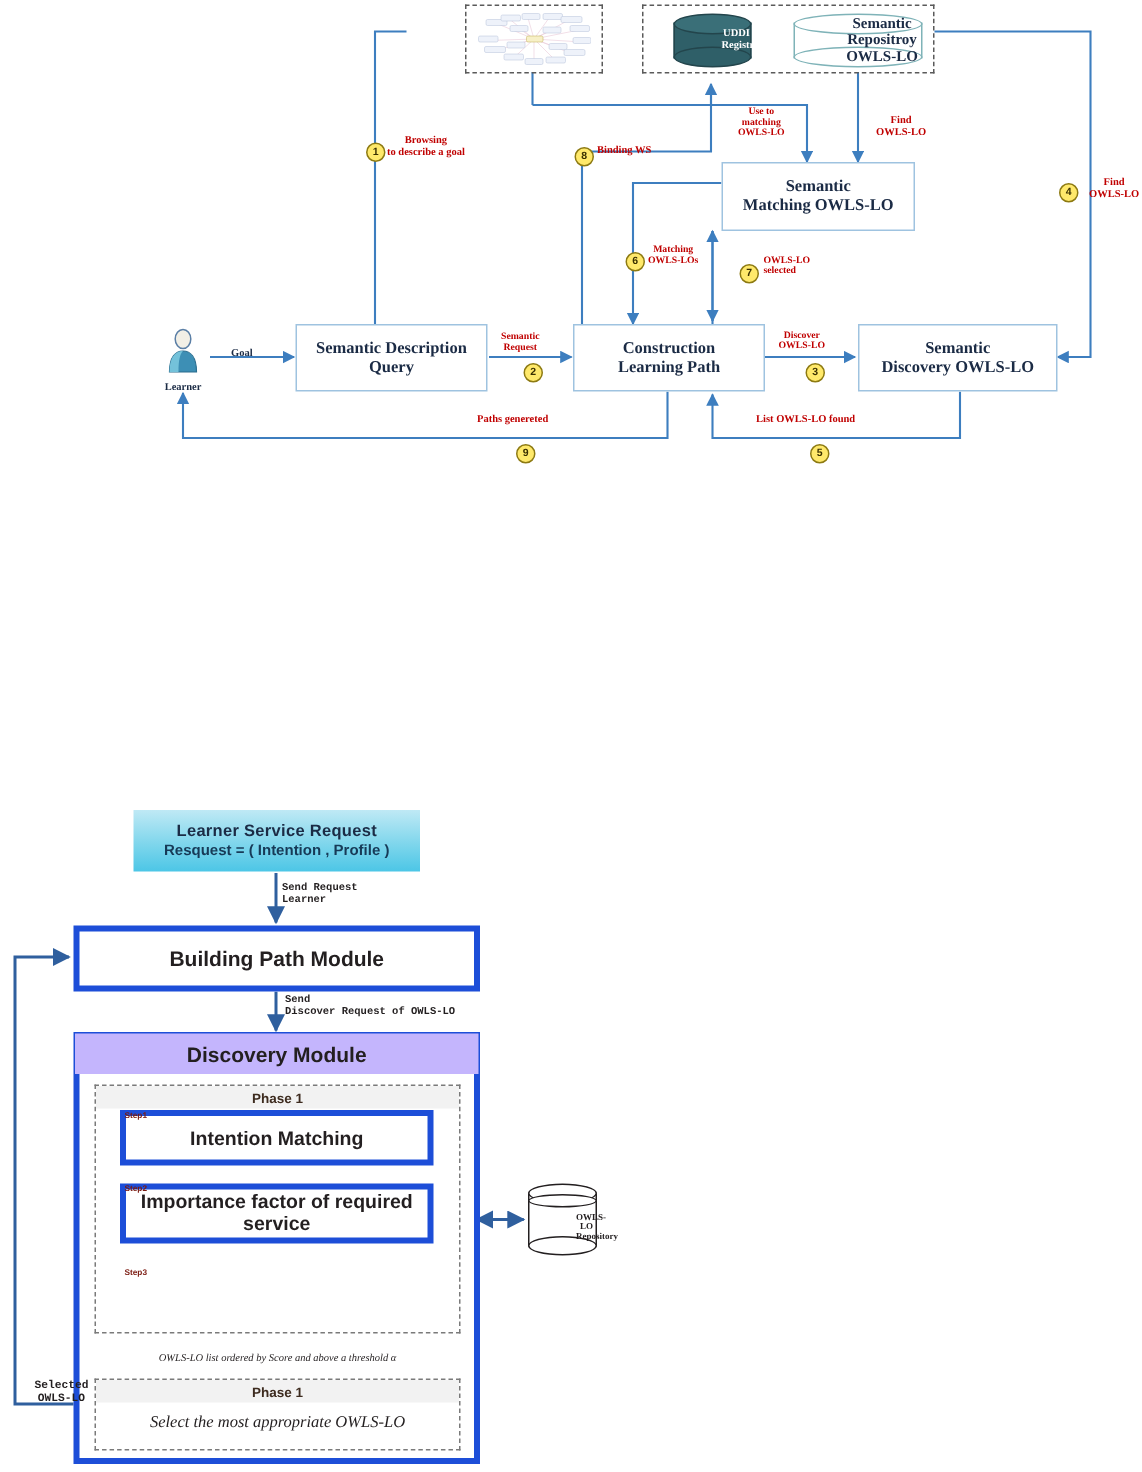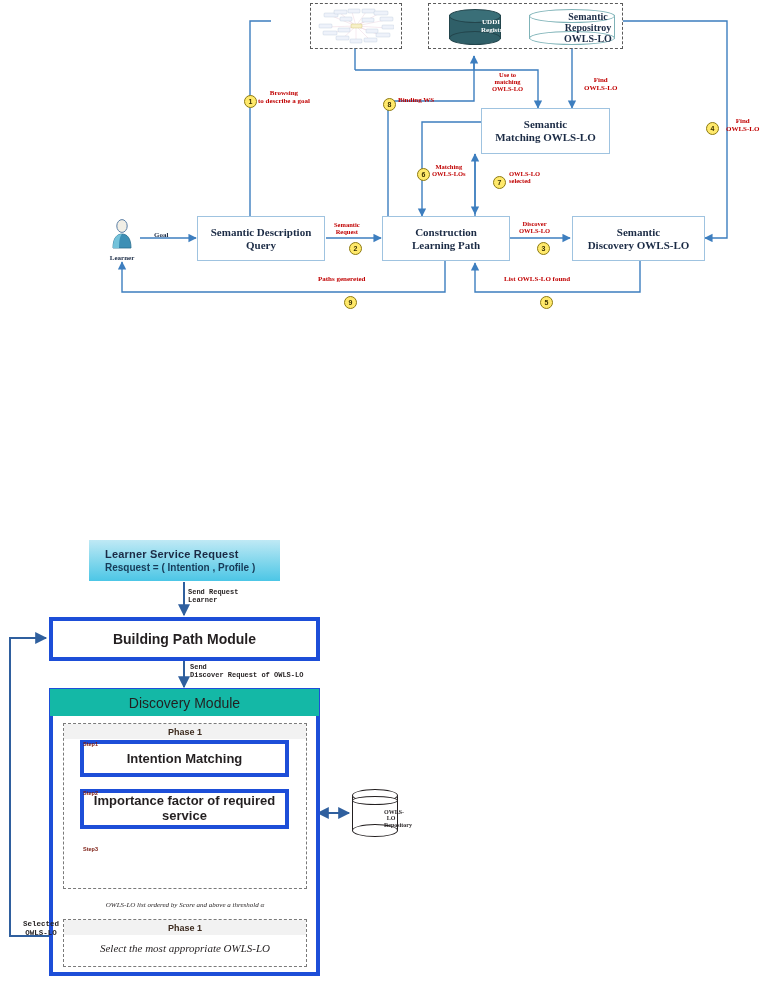--- a/index.html
+++ b/index.html
@@ -49,23 +49,23 @@
   .onto{position:absolute;}
 
   
   .bbox{
     position:absolute;box-sizing:border-box;border:4px solid #1d4ed8;background:#fff;
     display:flex;align-items:center;justify-content:center;text-align:center;
     font-family:"Liberation Sans",sans-serif;font-weight:bold;color:#231f20;
   }
   .bdash{position:absolute;box-sizing:border-box;border:1px dashed #7a7a7a;background:transparent;}
   .hdrbar{
-    position:absolute;box-sizing:border-box;background:#14b8a6;
+    position:absolute;box-sizing:border-box;background:#c4b5fd;
     display:flex;align-items:center;justify-content:center;
-    font-family:"Liberation Sans",sans-serif;font-weight:normal;color:#231f20;
+    font-family:"Liberation Sans",sans-serif;font-weight:bold;color:#231f20;
   }
   .phasebar{
     position:absolute;box-sizing:border-box;background:#f2f2f2;
     display:flex;align-items:center;justify-content:center;
     font-family:"Liberation Sans",sans-serif;font-weight:bold;color:#3d2b1f;
   }
   .blbl{
     position:absolute;font-family:Liberation Mono, monospace;font-weight:bold;
     color:#231f20;text-align:center;line-height:1.2;white-space:pre-line;
   }
@@ -73,22 +73,22 @@
     position:absolute;font-family:"Liberation Sans",sans-serif;font-weight:bold;
     font-size:5.5px;color:#7b1a10;
   }
   .itallbl{
     position:absolute;font-family:"Liberation Serif",serif;font-weight:normal;
     font-style:italic;color:#231f20;text-align:center;white-space:nowrap;
   }
   .lsr{
     position:absolute;box-sizing:border-box;
     background:linear-gradient(180deg,#bfe9f5 0%,#7fd6ec 55%,#4cc6e6 100%);
-    display:flex;flex-direction:column;align-items:flex-start;justify-content:center;
-    font-family:"Liberation Sans",sans-serif;color:#1b2b45;padding-left:16px;
+    display:flex;flex-direction:column;align-items:center;justify-content:center;
+    font-family:"Liberation Sans",sans-serif;color:#1b2b45;
   }
   .lsr .l1{font-weight:bold;font-size:11px;letter-spacing:.2px;}
   .lsr .l2{font-weight:bold;font-size:10px;margin-top:2px;color:#173a57;}
 </style>
 </head>
 <body>
 
 <div class="canvas">
 
   <svg class="layer" viewBox="0 0 761 981">

